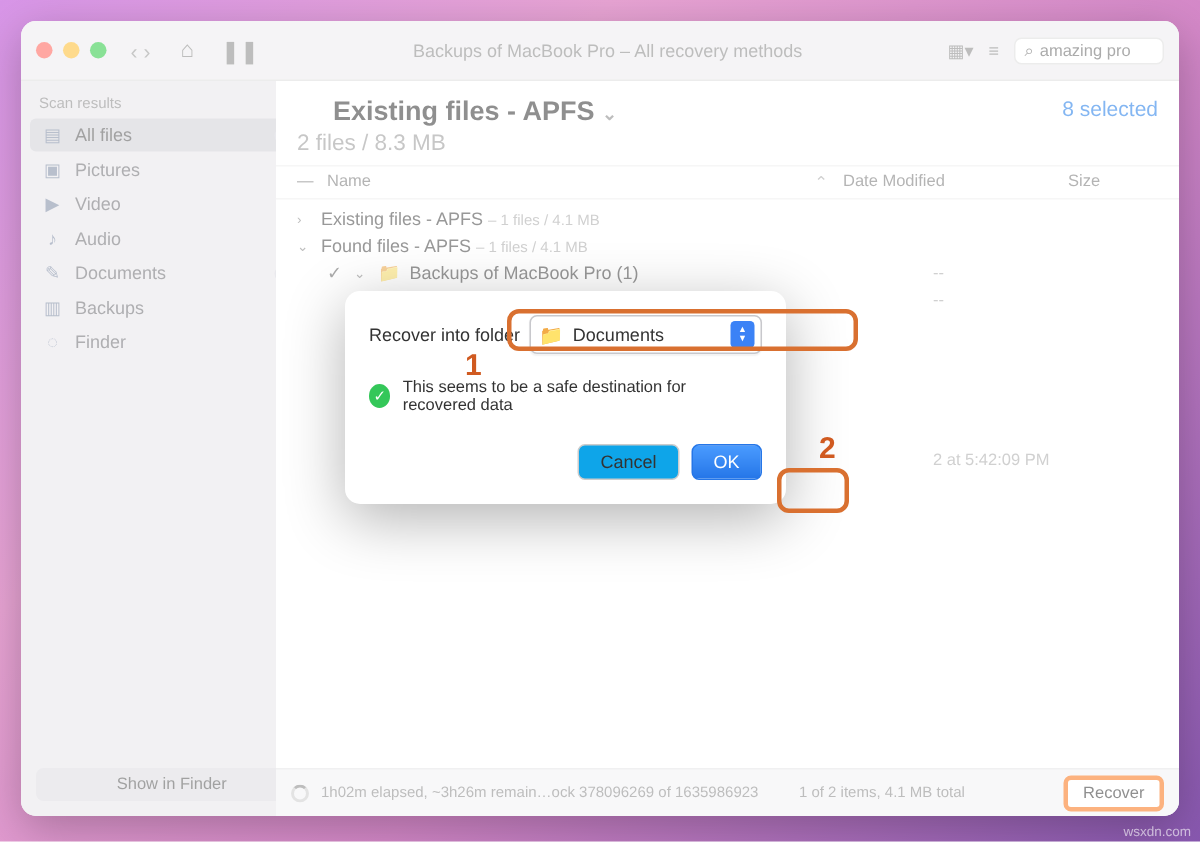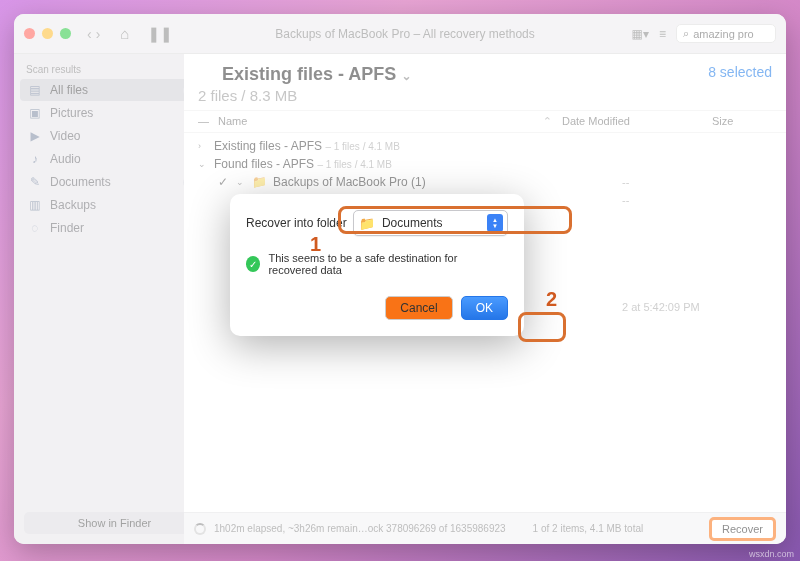--- a/index.html
+++ b/index.html
@@ -168,21 +168,21 @@
   .an2 { left: 546px; top: 288px; }
   .dlg-row2 { display: flex; align-items: center; gap: 8px; font-size: 11px; color: #333; margin-bottom: 20px;}
   .check-ico {
     width: 16px; height: 16px; border-radius: 50%;
     background: #34c759; display: flex; align-items: center; justify-content: center;
     color: #fff; font-size: 10px;
   }
   .dlg-btns { display: flex; justify-content: flex-end; gap: 8px; }
   .dlg-btns .btn {
     border-radius: 5px; padding: 4px 14px; font-size: 12px;
-    border: 1px solid #ccc; background: #f97316; color: #333;
+    border: 1px solid #ccc; background: #0ea5e9; color: #333;
   }
   .dlg-btns .btn.ok {
     background: linear-gradient(#4a9bff, #2576e8);
     border-color: #2576e8; color: #fff; font-weight: 500;
   }
   .watermark {
     position: absolute; right: 6px; bottom: 2px;
     font-size: 9px; color: rgba(255,255,255,0.6);
     z-index: 20;
   }

